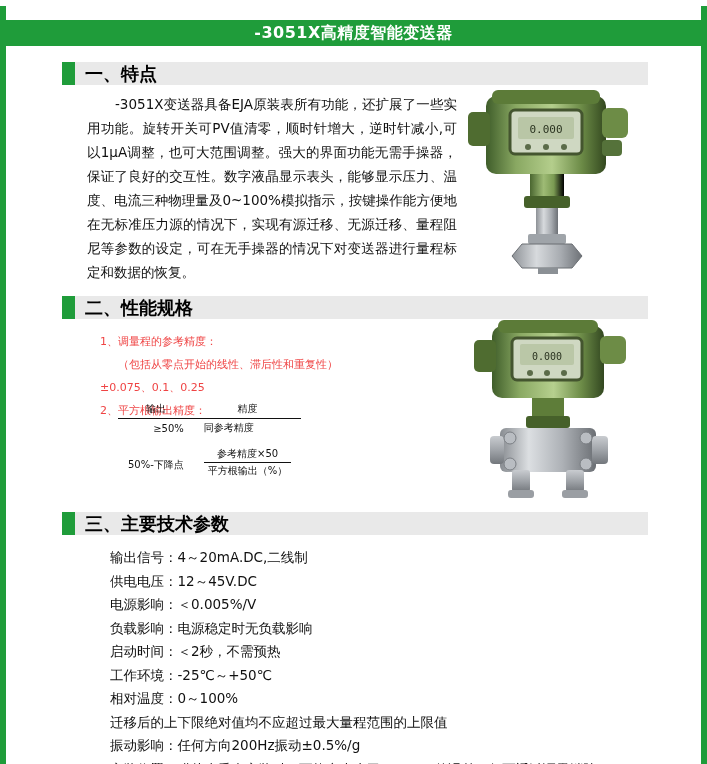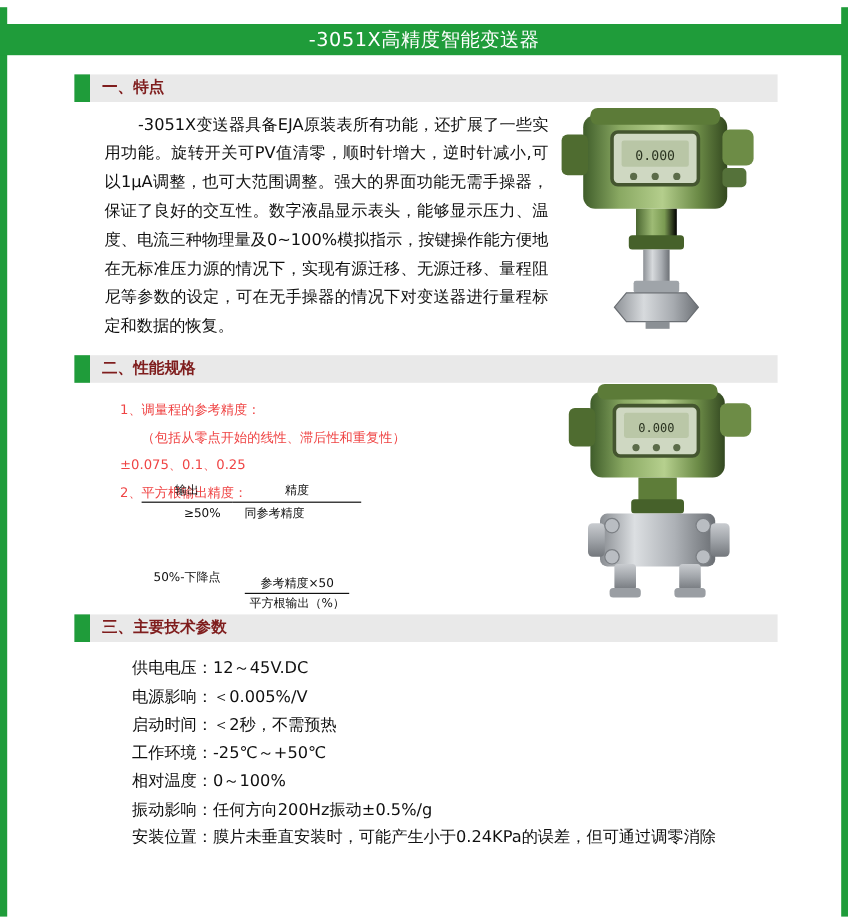--- a/index.html
+++ b/index.html
@@ -45,43 +45,43 @@
     background: #1f9c3a;
   }
   .title-banner .title-text {
     position: absolute;
     left: 0; top: 0;
     width: 707px;
     line-height: 26px;
     text-align: center;
     color: #ffffff;
     font-size: 16px;
-    font-weight: normal;
+    font-weight: bold;
     letter-spacing: 0.5px;
     white-space: nowrap;
   }
 
   
   .section-bar {
     position: absolute;
     left: 62px;
     width: 586px;
     height: 23px;
     background: #e9e9e9;
     border-left: 13px solid #1f9c3a;
     box-sizing: border-box;
   }
   .section-bar .sec-label {
     position: absolute;
     left: 10px;
     top: 0;
     line-height: 23px;
-    font-size: 13px;
+    font-size: 18px;
     font-weight: bold;
-    color: #7f1d1d;
+    color: #000000;
     white-space: nowrap;
   }
 
   
   .para {
     position: absolute;
     font-size: 13.5px;
     line-height: 24px;
     color: #101010;
     text-align: justify;
@@ -129,21 +129,20 @@
     padding-bottom: 2px;
   }
   .frac {
     display: inline-block;
     text-align: center;
   }
   .frac .num {
     display: block;
     border-bottom: 1px solid #111111;
     padding: 0 4px 1px 4px;
-    margin-top: 32px;
   }
   .frac .den {
     display: block;
     padding: 1px 4px 0 4px;
   }
   .row-label {
     text-align: right;
   }
 
   
@@ -321,21 +320,24 @@
     <rect x="56" y="172" width="26" height="8" rx="3" fill="#9a9ea3"></rect>
     <rect x="110" y="172" width="26" height="8" rx="3" fill="#9a9ea3"></rect>
   </svg>
 </div>
 
 <div class="section-bar" style="top:512px;">
   <div class="sec-label">三、主要技术参数</div>
 </div>
 
 <div class="param-list">
+  <div class="row">输出信号：4～20mA.DC,二线制</div>
   <div class="row">供电电压：12～45V.DC</div>
   <div class="row">电源影响：＜0.005%/V</div>
+  <div class="row">负载影响：电源稳定时无负载影响</div>
   <div class="row">启动时间：＜2秒，不需预热</div>
   <div class="row">工作环境：-25℃～+50℃</div>
   <div class="row">相对温度：0～100%</div>
+  <div class="row">迁移后的上下限绝对值均不应超过最大量程范围的上限值</div>
   <div class="row">振动影响：任何方向200Hz振动±0.5%/g</div>
   <div class="row">安装位置：膜片未垂直安装时，可能产生小于0.24KPa的误差，但可通过调零消除</div>
 
 </div>
 
 </body></html>

